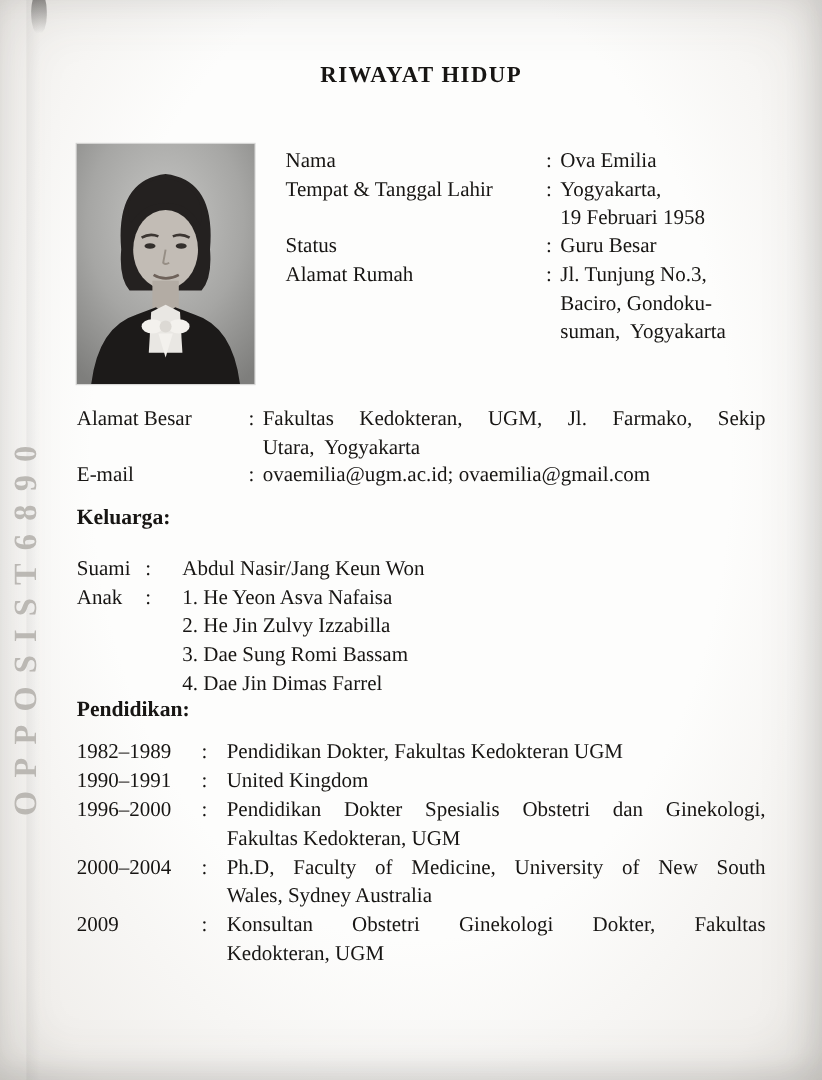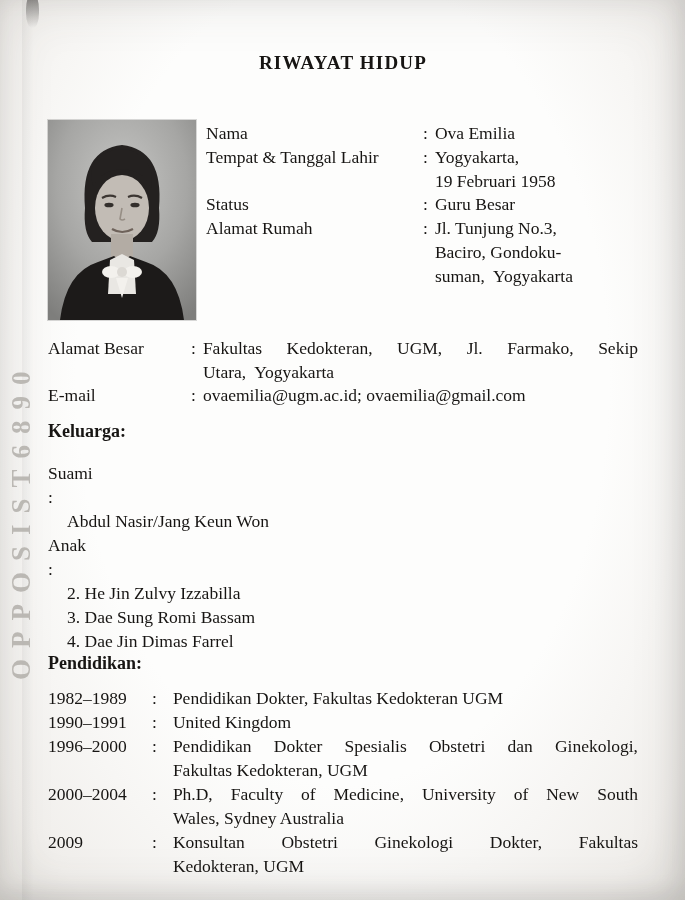--- a/index.html
+++ b/index.html
@@ -9,21 +9,21 @@
     color:#171513;
     background:#e8e6e2;
   }
   .page {
     position:relative;
     width:685px; height:900px;
     background:radial-gradient(ellipse at 50% 42%, #fdfdfc 55%, #f1efec 88%, #e6e4e0 100%);
     box-shadow:inset 0 0 55px rgba(70,62,54,0.14), inset -14px 0 22px rgba(0,0,0,0.05), inset 0 -12px 18px rgba(0,0,0,0.05);
     overflow:hidden;
   }
-  .content { position:relative; padding:0 47px 0 48px; }
+  .content { position:relative; padding:0 47px 0 64px; }
   .corner-smudge {
     position:absolute; left:26px; top:-6px; width:13px; height:34px;
     background:linear-gradient(to bottom, rgba(40,38,36,0.55), rgba(40,38,36,0));
     border-radius:45%;
   }
   .spine-shade {
     position:absolute; left:22px; top:0; bottom:0; width:12px;
     background:linear-gradient(to right, rgba(0,0,0,0.045), rgba(0,0,0,0));
   }
   .watermark {
@@ -34,32 +34,32 @@
     user-select:none; pointer-events:none;
   }
   .title {
     text-align:center; padding-top:52px;
     font-size:19px; font-weight:bold; letter-spacing:1.2px;
   }
   .top { display:flex; margin-top:46px; }
   .photo { width:148px; height:200px; flex:none; background:#9a9a9a; box-shadow:0 0 0 1px rgba(0,0,0,0.15); }
   .bio { flex:1; margin-left:10px; font-size:17.5px; line-height:23.8px; margin-top:2px; }
   .bio-row { display:flex; }
-  .bio-label { width:217px; flex:none; }
+  .bio-label { width:217px; flex:none;margin-left:16px; }
   .val { display:flex; flex:1; }
   .colon { flex:none; margin-right:7px; }
   .lines { flex:1; min-width:0; }
   .contact { margin-top:17px; font-size:17.5px; line-height:23.6px; }
   .c-row { display:flex; }
   .c-label { width:143px; flex:none; }
   .jl { text-align:justify; text-align-last:justify; }
   .family { margin-top:13px; }
   .sec-heading { font-size:18px; font-weight:bold; }
   .family-rows { margin-top:19px; font-size:17.5px; line-height:24px; }
-  .f-row { display:flex;flex-direction:column; }
+  .f-row { display:flex; }
   .f-label { width:57px; flex:none; }
   .f-val { margin-left:19px; }
   .education { }
   .edu-rows { margin-top:12px; font-size:17.5px; line-height:24px; }
   .e-row { display:flex; }
   .e-period { width:104px; flex:none; }
   .e-lines { flex:1; min-width:0; margin-left:9px; }
 </style>
 </head>
 <body>
@@ -183,20 +183,21 @@
       <div class="family-rows">
         <div class="f-row">
           <div class="f-label">Suami</div>
           <span class="colon">:</span>
           <div class="f-val">Abdul Nasir/Jang Keun Won</div>
         </div>
         <div class="f-row">
           <div class="f-label">Anak</div>
           <span class="colon">:</span>
           <div class="f-val">
+            <div>1. He Yeon Asva Nafaisa</div>
             <div>2. He Jin Zulvy Izzabilla</div>
             <div>3. Dae Sung Romi Bassam</div>
             <div>4. Dae Jin Dimas Farrel</div>
           </div>
         </div>
       </div>
     </div>
 
     <div class="education">
       <div class="sec-heading">Pendidikan:</div>

